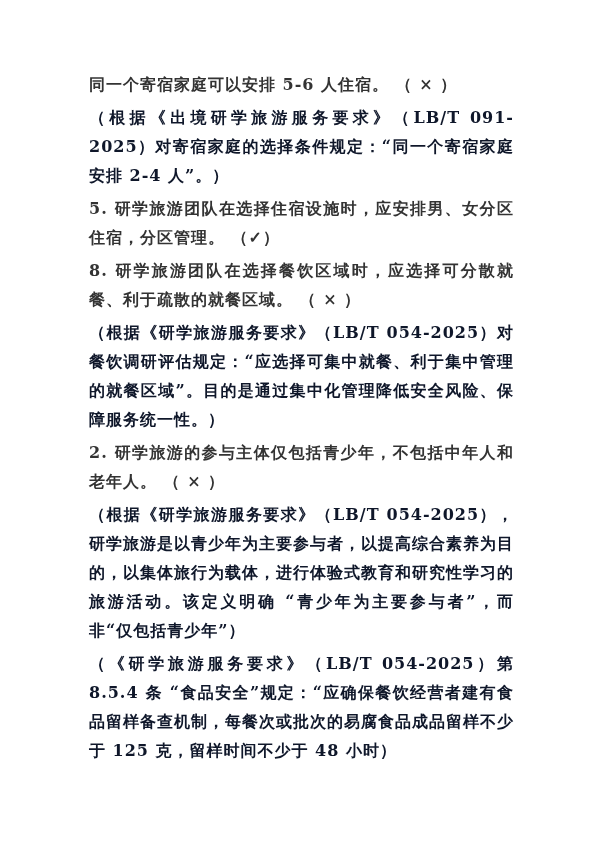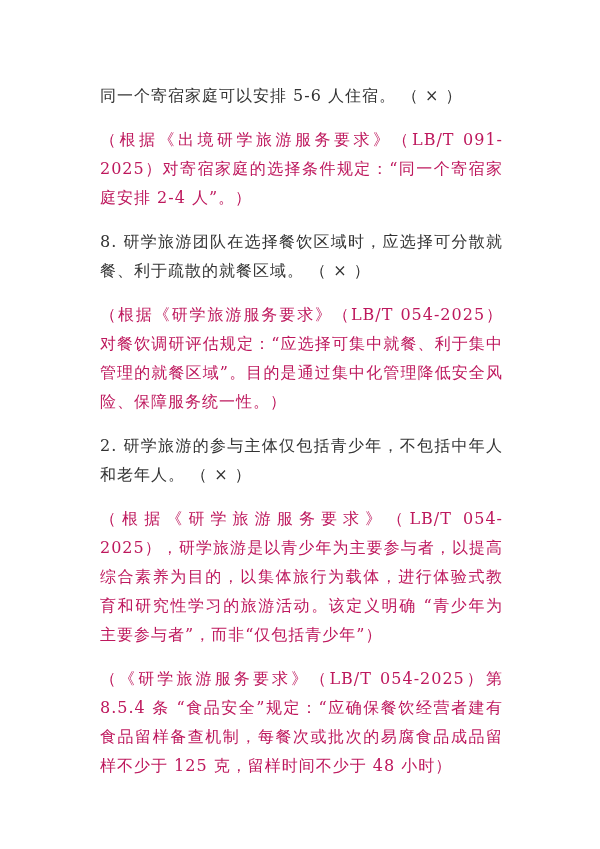--- a/index.html
+++ b/index.html
@@ -20,32 +20,34 @@
     left: 85px;
     top: 66px;
     width: 433px;
     font-size: 16px;
     line-height: 29px;
     letter-spacing: 1px;
     text-align: justify;
     text-justify: inter-character;
   }
   .para {
-    margin: 15px;
+    margin: 4px;
     padding: 0;
+    font-weight: bold;
   }
   .para.black { color: #333333; }
-  .para.red   { color: #be185d; }
+  .para.red   { color: #0f172a; }
 </style>
 </head>
 <body>
 
 <div class="page">
   <div class="content">
     <p class="para black">同一个寄宿家庭可以安排 5-6 人住宿。 （ × ）</p>
     <p class="para red">（根据《出境研学旅游服务要求》（LB/T 091-2025）对寄宿家庭的选择条件规定：“同一个寄宿家庭安排 2-4 人”。）</p>
+    <p class="para black">5. 研学旅游团队在选择住宿设施时，应安排男、女分区住宿，分区管理。 （✓）</p>
     <p class="para black">8. 研学旅游团队在选择餐饮区域时，应选择可分散就餐、利于疏散的就餐区域。 （ × ）</p>
     <p class="para red">（根据《研学旅游服务要求》（LB/T 054-2025）对餐饮调研评估规定：“应选择可集中就餐、利于集中管理的就餐区域”。目的是通过集中化管理降低安全风险、保障服务统一性。）</p>
     <p class="para black">2. 研学旅游的参与主体仅包括青少年，不包括中年人和老年人。 （ × ）</p>
     <p class="para red">（根据《研学旅游服务要求》（LB/T 054-2025），研学旅游是以青少年为主要参与者，以提高综合素养为目的，以集体旅行为载体，进行体验式教育和研究性学习的旅游活动。该定义明确 “青少年为主要参与者”，而非“仅包括青少年”）</p>
     <p class="para red">（《研学旅游服务要求》（LB/T 054-2025）第 8.5.4 条 “食品安全”规定：“应确保餐饮经营者建有食品留样备查机制，每餐次或批次的易腐食品成品留样不少于 125 克，留样时间不少于 48 小时）</p>
   </div>
 </div>
 
 </body></html>

